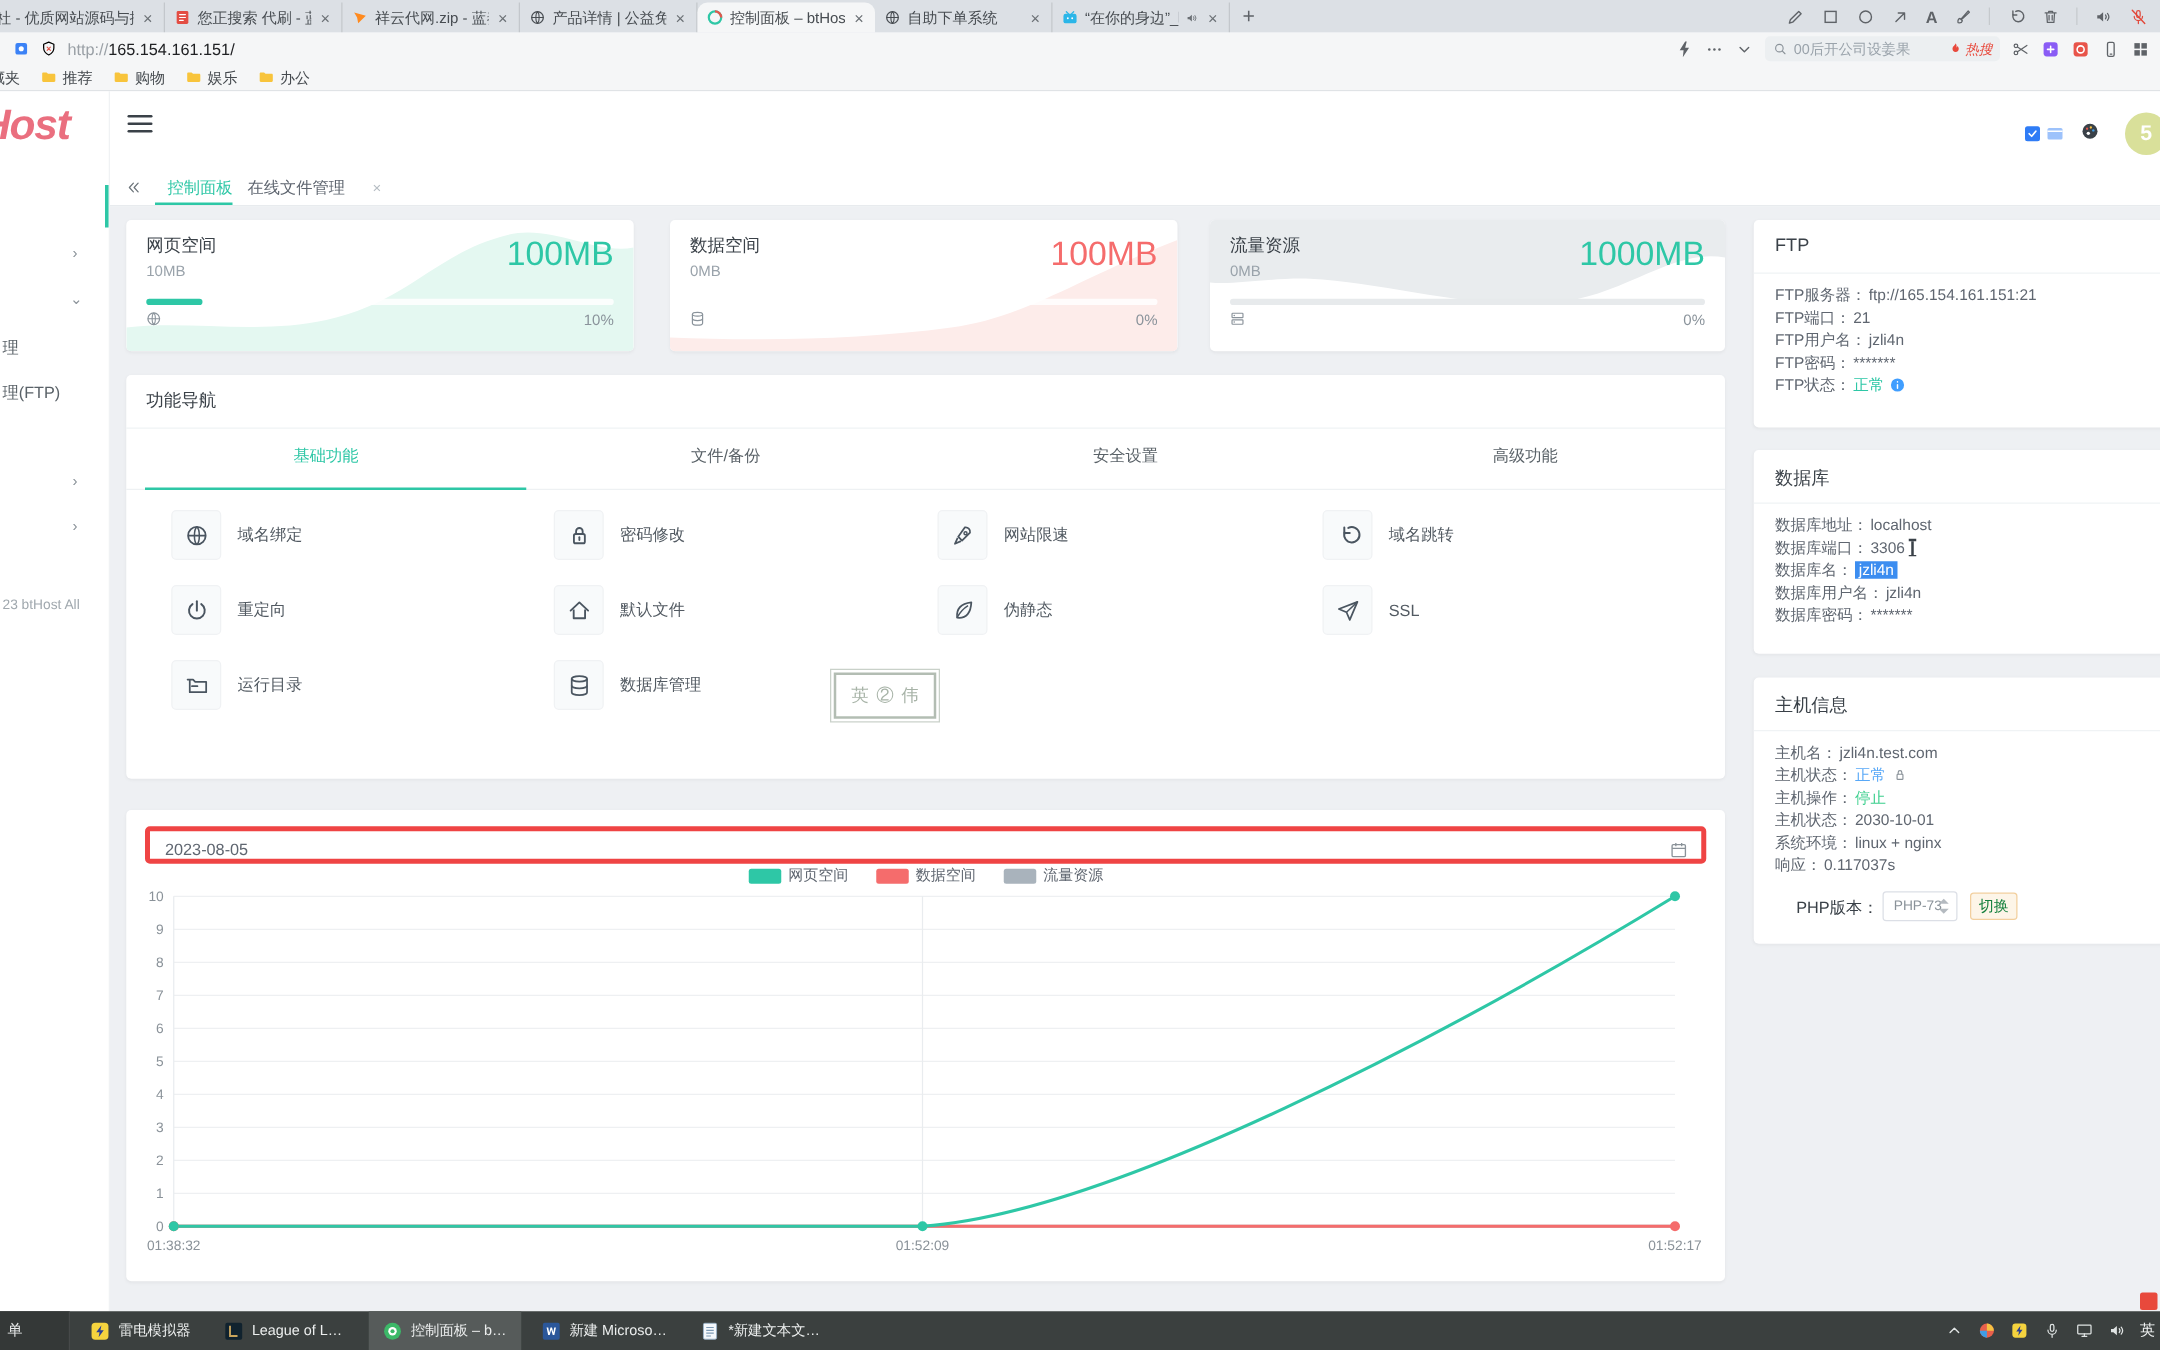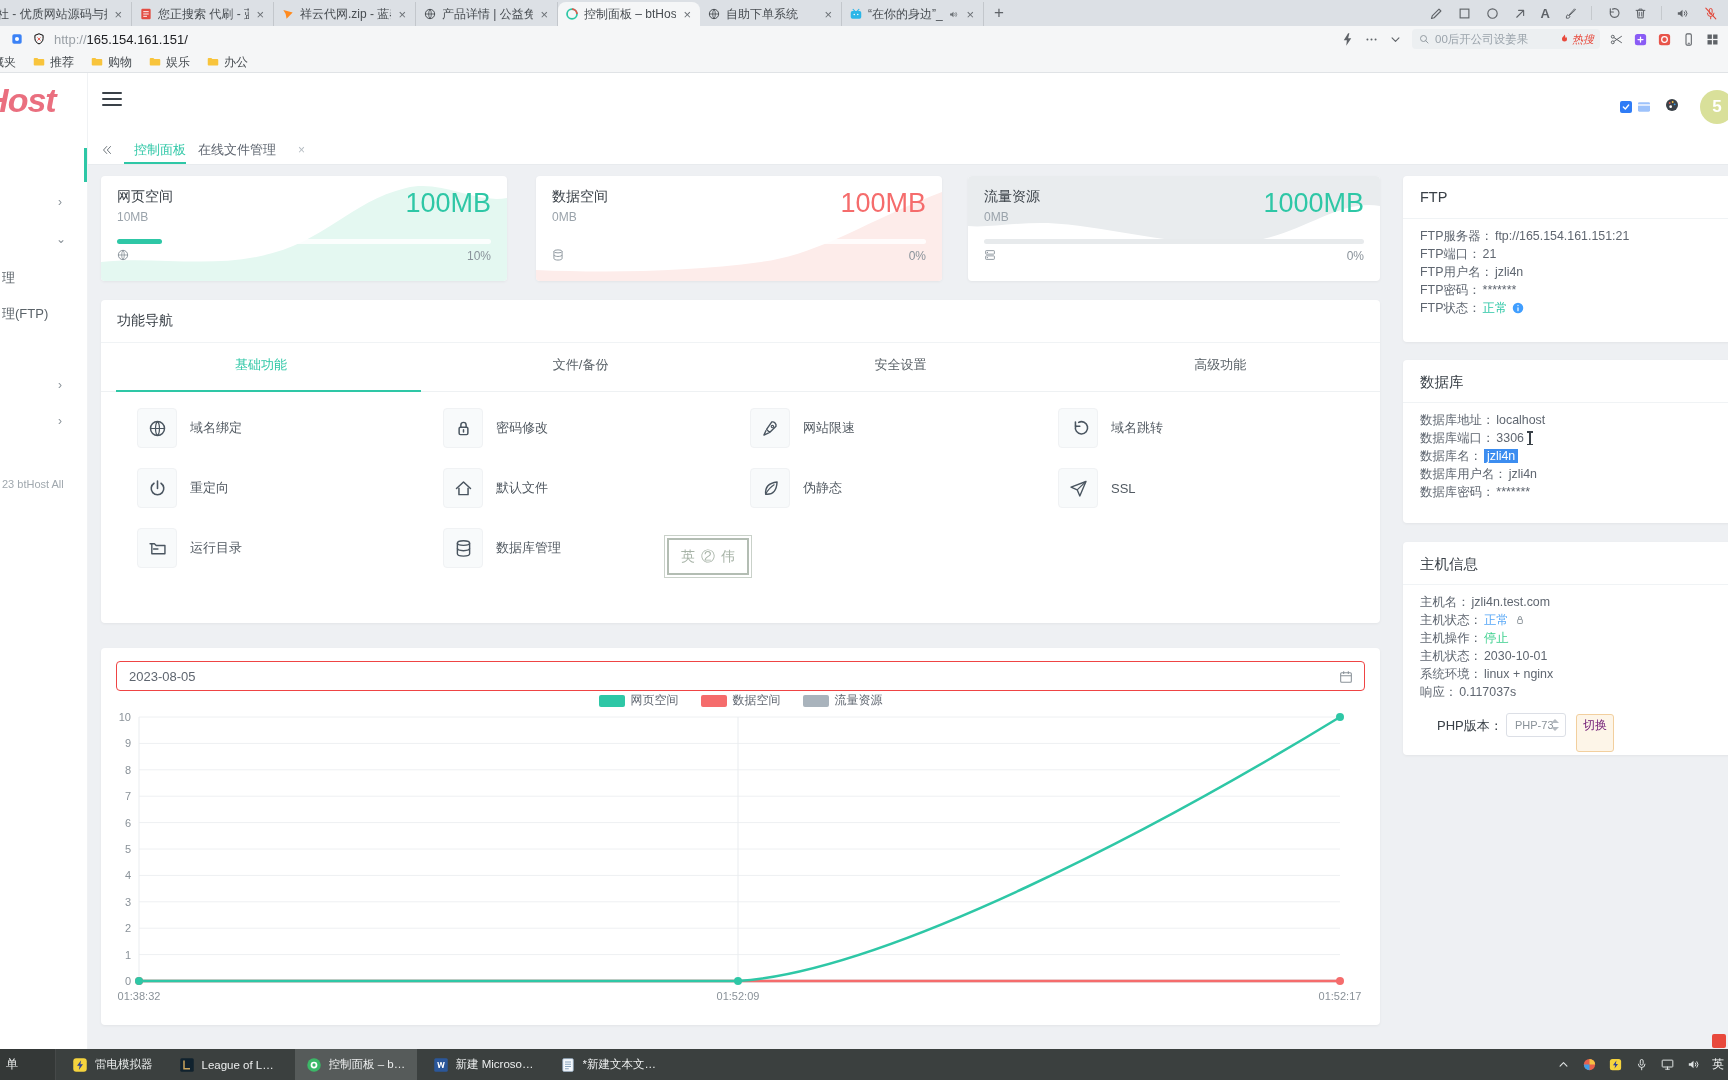--- a/index.html
+++ b/index.html
@@ -93,21 +93,21 @@
   .fn-tab.active { color:#2ec7a6; }
   .fn-tabline { position:absolute; left:0; top:91px; width:100%; height:1px; background:#eef1f3; }
   .fn-underline { position:absolute; left:15px; top:90px; width:305px; height:2px; background:#2ec7a6; }
   .fn-item { position:absolute; display:flex; align-items:center; gap:13px; cursor:default; }
   .fn-box { width:40px; height:40px; background:#f8fafb; border:1px solid #f0f2f4; border-radius:4px; display:flex; align-items:center; justify-content:center; color:#4a5560; }
   .fn-box svg { width:21px; height:21px; }
   .fn-label { font-size:13px; color:#525a62; }
   .stamp { position:absolute; left:566px; top:238px; width:82px; height:37px; border:2px solid #9aa89a; outline:1px solid #b8c2b8; outline-offset:2px; display:flex; align-items:center; justify-content:center; color:#8a9a8a; font-size:14px; letter-spacing:6px; padding-left:6px; opacity:.75; }
 
   
-  .date-input { position:absolute; left:15px; top:13px; width:1249px; height:30px; border:1px solid #ef4444; border-radius:4px; background:#fff; }
+  .date-input { position:absolute; left:15px; top:13px; width:1249px; height:30px; border:4px solid #ef4444; border-radius:4px; background:#fff; }
   .date-text { position:absolute; left:12px; top:0; line-height:30px; font-size:13px; color:#5f6670; }
   .date-cal { position:absolute; right:10px; top:7px; width:16px; height:16px; color:#8a9299; }
   .date-cal svg { width:16px; height:16px; }
   .legend { position:absolute; left:0; top:44px; width:100%; display:flex; justify-content:center; gap:22px; }
   .lg-item { display:flex; align-items:center; gap:6px; cursor:default; }
   .lg-sw { width:26px; height:12px; border-radius:2px; }
   .lg-tx { font-size:12px; color:#5f6670; }
   #chartSvg { position:absolute; left:0; top:60px; }
 
   
@@ -122,21 +122,21 @@
   .ival.selected { background:#3c8df0; color:#fff; padding:0 3px; }
   .itrail { margin-left:4px; width:14px; height:14px; display:flex; }
   .itrail svg { width:14px; height:14px; }
   .php-row { position:absolute; left:0; top:170px; width:100%; height:26px; }
   .php-label { position:absolute; left:34px; top:5px; font-size:13px; color:#3a4148; }
   .php-select { position:absolute; left:103px; top:1px; width:60px; height:24px; border:1px solid #dcdfe6; border-radius:3px; background:#fff; font-size:11px; color:#8a9299; line-height:22px; padding-left:8px; }
   .php-arrows { position:absolute; right:6px; top:4px; width:8px; height:14px; }
   .php-arrows i { position:absolute; left:0; width:0; height:0; border-left:4px solid transparent; border-right:4px solid transparent; }
   .php-arrows .up { top:1px; border-bottom:4px solid #b4bac0; }
   .php-arrows .dn { bottom:1px; border-top:4px solid #b4bac0; }
-  .php-btn { position:absolute; left:173px; top:2px; width:38px; height:38px; border:1px solid #f2cf9e; background:#fdf5e8; color:#701a75; font-size:12px; border-radius:3px; text-align:center; line-height:20px; }
+  .php-btn { position:absolute; left:173px; top:2px; width:38px; height:22px; border:1px solid #f2cf9e; background:#fdf5e8; color:#15803d; font-size:12px; border-radius:3px; text-align:center; line-height:20px; }
   .ibeam-cur { display:inline-flex; flex-direction:column; align-items:center; margin-left:3px; }
   .ibeam-cur .bar { width:1.5px; height:11px; background:#3a4148; }
   .ibeam-cur .cap { width:6px; height:1.5px; background:#3a4148; }
 
   .red-widget { position:absolute; left:1712px; top:961px; width:14px; height:14px; background:#e8493c; border-radius:2px; }
 
   
   .taskbar { position:absolute; left:0; top:1049px; width:1728px; height:31px; background:#3b403f; display:flex; align-items:stretch; }
   .tb-partial { flex:none; width:56px; background:#343837; border-right:1px solid rgba(255,255,255,.09); color:#e8eaea; font-size:12px; line-height:31px; padding-left:6px; }
   .tb-btn { flex:none; display:flex; align-items:center; gap:6px; padding:0 10px; max-width:122px; margin-left:5px; cursor:default; }

